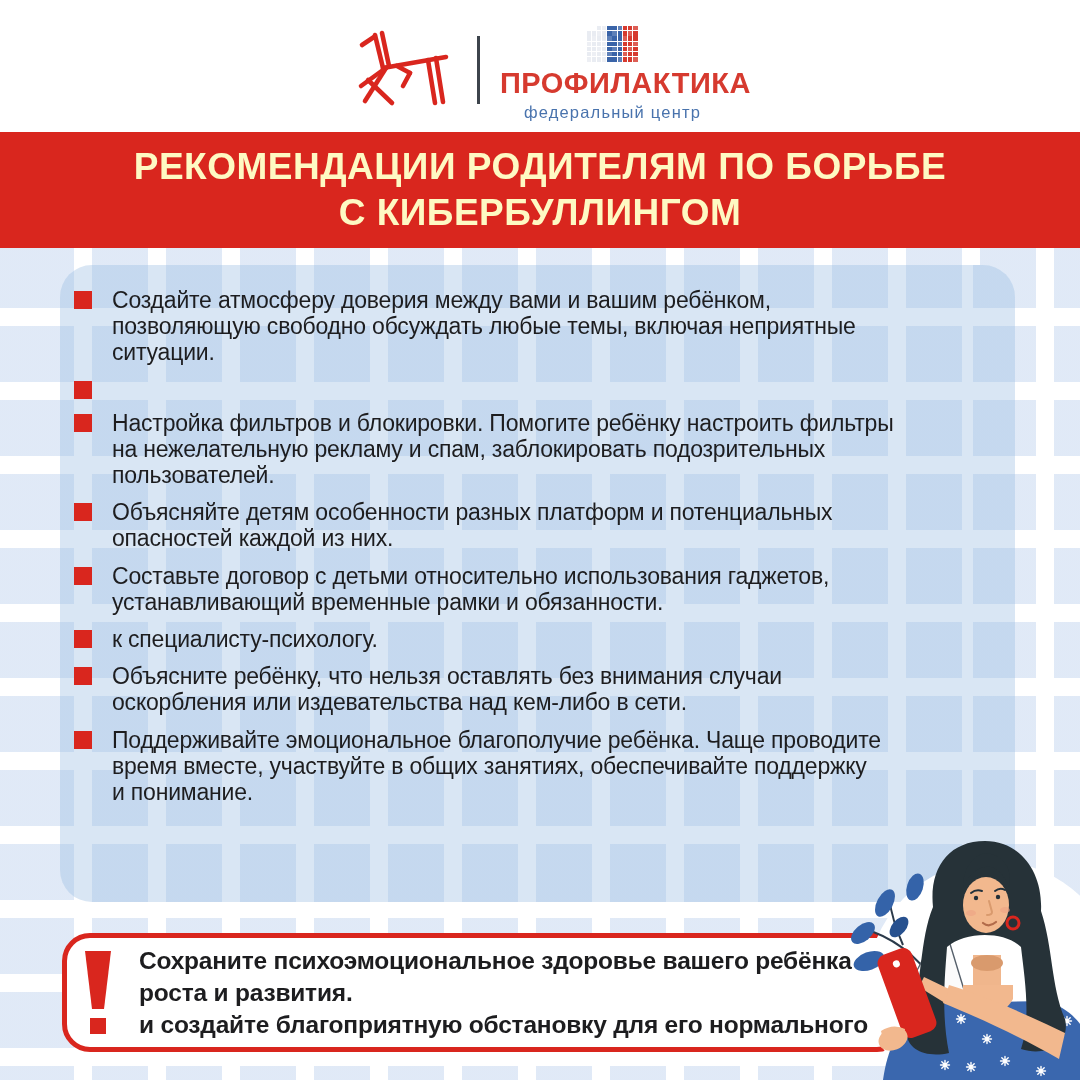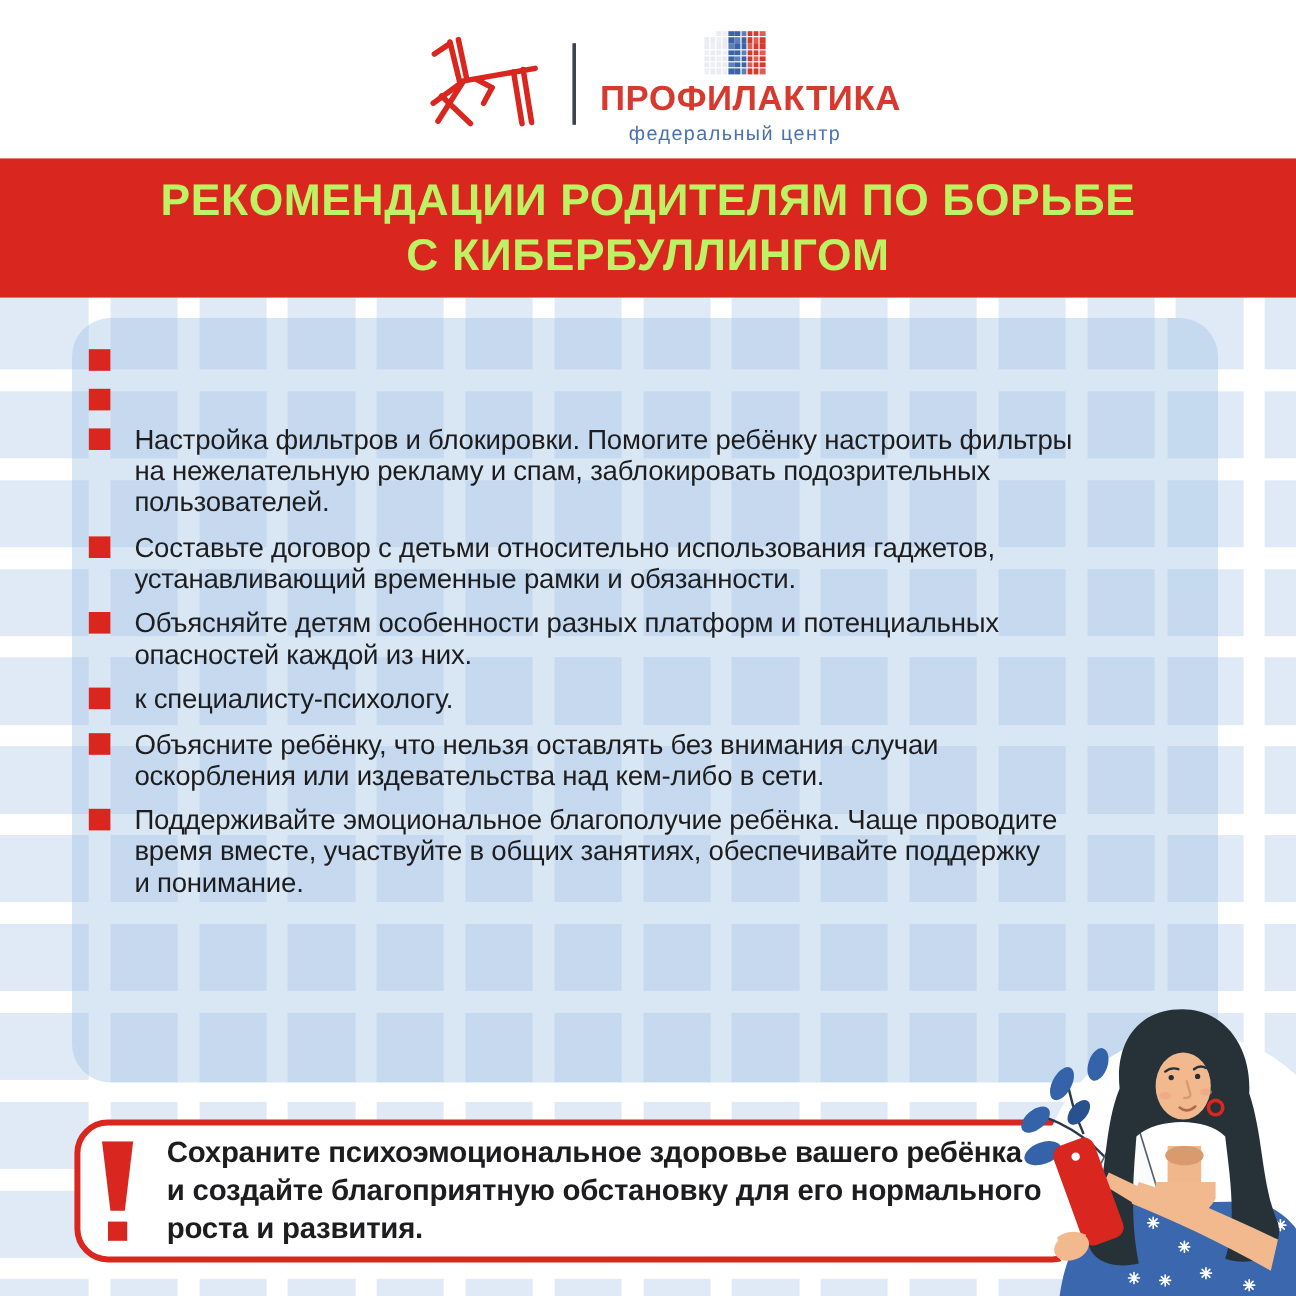--- a/index.html
+++ b/index.html
@@ -31,21 +31,21 @@
   .logo-divider{position:absolute;left:477px;top:36px;width:3px;height:68px;background:#3d444c;}
   .brand{position:absolute;left:500px;top:24px;width:225px;text-align:center;}
   .mosaic{display:grid;grid-template-columns:repeat(10,4.4px);grid-auto-rows:4.4px;gap:.8px;
           width:52px;margin:2px auto 6px auto;}
   .mosaic span{display:block;width:4.4px;height:4.4px;}
   .brand-title{font-size:29px;font-weight:bold;letter-spacing:.5px;color:var(--logo-red);line-height:30px;}
   .brand-subtitle{font-size:16.5px;color:var(--subtitle-blue);letter-spacing:1.2px;margin-top:5px;}
   
   .banner{
     position:absolute;left:0;top:132px;width:1080px;height:116px;
-    background:var(--accent-red);color:#bef264;text-align:center;
+    background:var(--accent-red);color:#fef9c3;text-align:center;
     display:flex;flex-direction:column;justify-content:center;align-items:center;
   }
   .banner div{font-size:37px;font-weight:bold;line-height:46px;letter-spacing:.5px;}
   
   .panel{
     position:absolute;left:60px;top:265px;width:955px;height:637px;
     background:var(--panel-blue);border-radius:32px;box-sizing:border-box;
     padding:22px 28px 14px 14px;
   }
   .panel::before{
@@ -173,44 +173,49 @@
   <div class="banner">
     <div>РЕКОМЕНДАЦИИ РОДИТЕЛЯМ ПО БОРЬБЕ</div>
     <div>С КИБЕРБУЛЛИНГОМ</div>
   </div>
 
   <div class="panel">
     <div class="rec-list">
 
     <div class="rec-item">
         <div class="rec-bullet"></div>
+        <div class="rec-text">
+            <div>Создайте атмосферу доверия между вами и вашим ребёнком,</div>
+            <div>позволяющую свободно обсуждать любые темы, включая неприятные</div>
+            <div>ситуации.</div>
+          </div>
       </div>
         <div class="rec-item">
         <div class="rec-bullet"></div>
       </div>
         <div class="rec-item">
         <div class="rec-bullet"></div>
         <div class="rec-text">
             <div>Настройка фильтров и блокировки. Помогите ребёнку настроить фильтры</div>
             <div>на нежелательную рекламу и спам, заблокировать подозрительных</div>
             <div>пользователей.</div>
           </div>
       </div>
         <div class="rec-item">
         <div class="rec-bullet"></div>
         <div class="rec-text">
+            <div>Объясняйте детям особенности разных платформ и потенциальных</div>
+            <div>опасностей каждой из них.</div>
+          </div>
+      </div>
+        <div class="rec-item">
+        <div class="rec-bullet"></div>
+        <div class="rec-text">
             <div>Составьте договор с детьми относительно использования гаджетов,</div>
             <div>устанавливающий временные рамки и обязанности.</div>
-          </div>
-      </div>
-        <div class="rec-item">
-        <div class="rec-bullet"></div>
-        <div class="rec-text">
-            <div>Объясняйте детям особенности разных платформ и потенциальных</div>
-            <div>опасностей каждой из них.</div>
           </div>
       </div>
         <div class="rec-item">
         <div class="rec-bullet"></div>
         <div class="rec-text">
             <div>к специалисту-психологу.</div>
           </div>
       </div>
         <div class="rec-item">
         <div class="rec-bullet"></div>
@@ -230,22 +235,22 @@
       </div>
   </div>
 
   <div class="note-box">
     <svg class="excl" viewBox="0 0 30 84">
       <polygon points="2,0 28,0 21,58 9,58" fill="#d9261e"></polygon>
       <rect x="7" y="67" width="16" height="16" fill="#d9261e"></rect>
     </svg>
     <div class="note-text">
       <div>Сохраните психоэмоциональное здоровье вашего ребёнка</div>
+      <div>роста и развития.</div>
       <div>и создайте благоприятную обстановку для его нормального</div>
-      <div>роста и развития.</div>
     </div>
   </div>
 
   <svg class="illustration" viewBox="0 0 235 245">
     <defs>
       <g id="flake" stroke="#ffffff" stroke-width="1.4" stroke-linecap="round">
         <path d="M0,-4.5 V4.5 M-4.5,0 H4.5 M-3.2,-3.2 L3.2,3.2 M-3.2,3.2 L3.2,-3.2"></path>
       </g>
     </defs>
 

